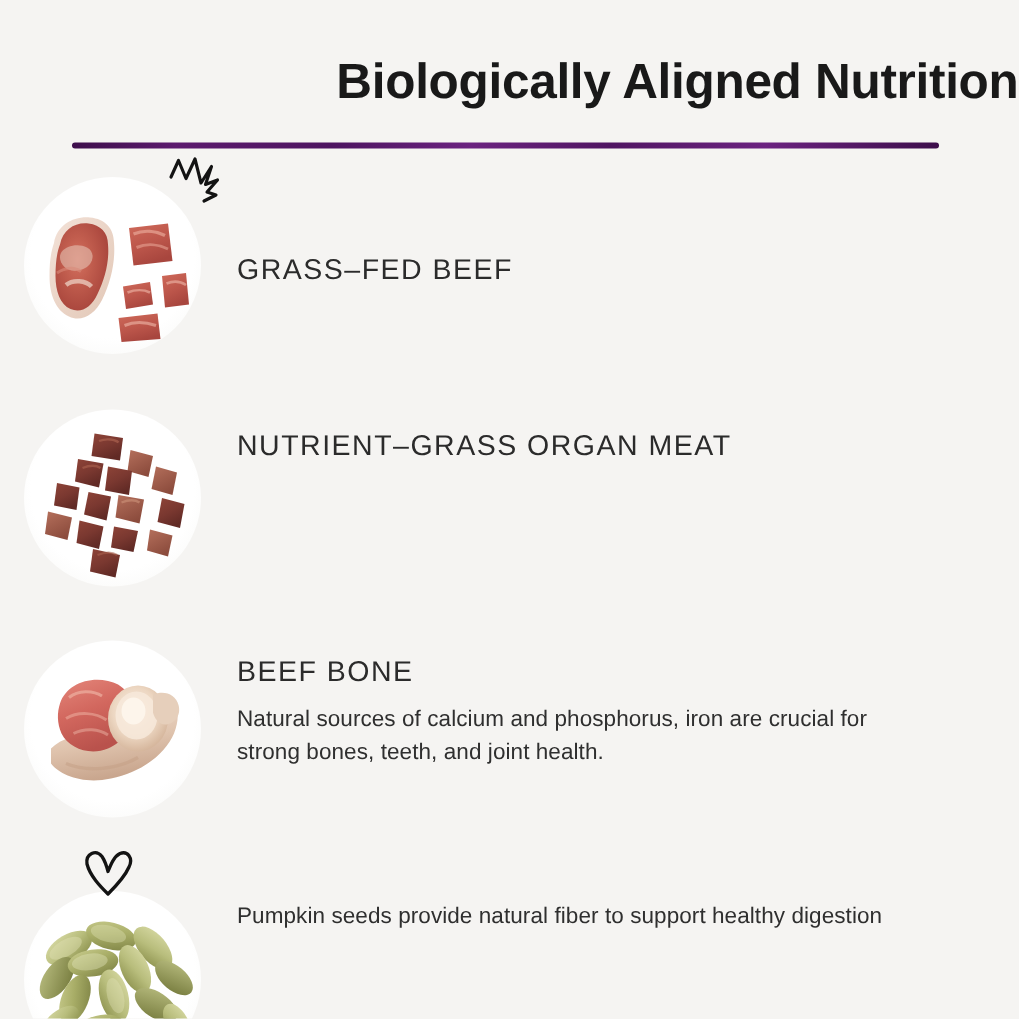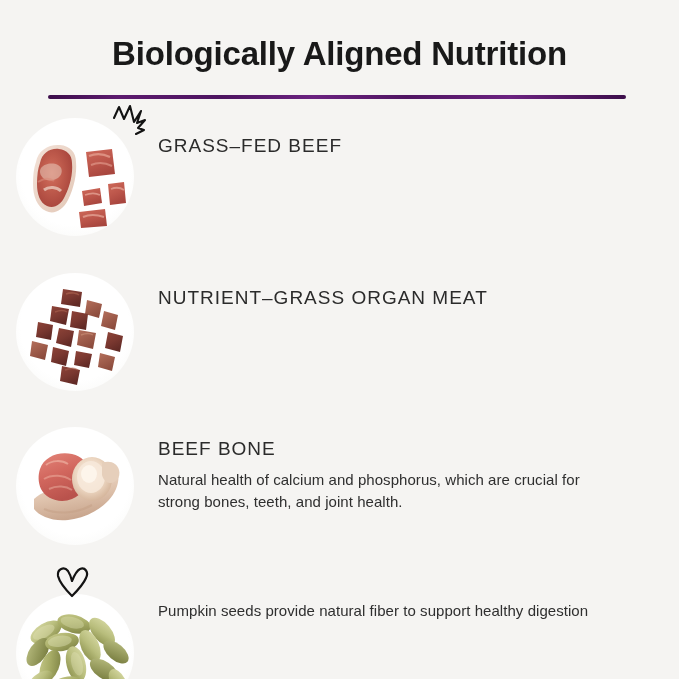--- a/index.html
+++ b/index.html
@@ -19,21 +19,21 @@
     height: 679px;
     background: #f5f4f2;
   }
 
   
   .header {
     position: absolute;
     top: 34px;
     left: 0;
     width: 679px;
-    text-align: center;
+    text-align: right;
   }
   .page-title {
     font-family: "Liberation Sans", sans-serif;
     font-size: 33px;
     font-weight: 700;
     color: #191919;
     letter-spacing: -0.2px;
     line-height: 40px;
     margin: 0;
     white-space: nowrap;
@@ -100,21 +100,21 @@
     font-family: "Liberation Sans", sans-serif;
     font-size: 15px;
     font-weight: 400;
     color: #2f2f2f;
     line-height: 21.5px;
     margin: 0;
     letter-spacing: 0.05px;
   }
 
   
-  #item-0 { margin-top: 0px; }
+  #item-0 { margin-top: 0px; align-items: center; }
   #item-1 { margin-top: 29px; }
   #item-2 { margin-top: 30px; }
   #item-3 { margin-top: 33px; }
 
   #item-0 .text-col { padding-top: 23px; }
   #item-1 .text-col { padding-top: 22px; }
   #item-2 .text-col { padding-top: 17px; }
   #item-3 .text-col { padding-top: 22px; }
 
   #item-0 .thumb-wrap { padding-top: 6px; }
@@ -274,21 +274,21 @@
             <ellipse cx="73" cy="47" rx="8" ry="9" fill="#fdf6ec" opacity="0.9"></ellipse>
 
             <path d="M86 36 C94 33 101 36 103 43 C105 50 100 56 94 56 C90 56 87 52 86 48 Z" fill="#e6cfbb"></path>
 
             <path d="M28 82 C42 88 62 86 76 78" stroke="#c4a187" stroke-width="2.2" fill="none" opacity="0.55"></path>
           </svg>
         </div>
       </div>
       <div class="text-col">
         <h2 class="item-title">BEEF BONE</h2>
-        <p class="item-desc">Natural health of calcium and phosphorus, which are crucial for strong bones, teeth, and joint health.</p>
+        <p class="item-desc">Natural sources of calcium and phosphorus, iron are crucial for strong bones, teeth, and joint health.</p>
       </div>
     </div>
 
     <div class="item" id="item-3">
       <div class="thumb-wrap">
         <div class="thumb">
           <svg class="food" viewBox="0 0 118 118">
             <defs>
               <linearGradient id="seedA" x1="0" y1="0" x2="0.6" y2="1">
                 <stop offset="0%" stop-color="#c9cc8e"></stop>

